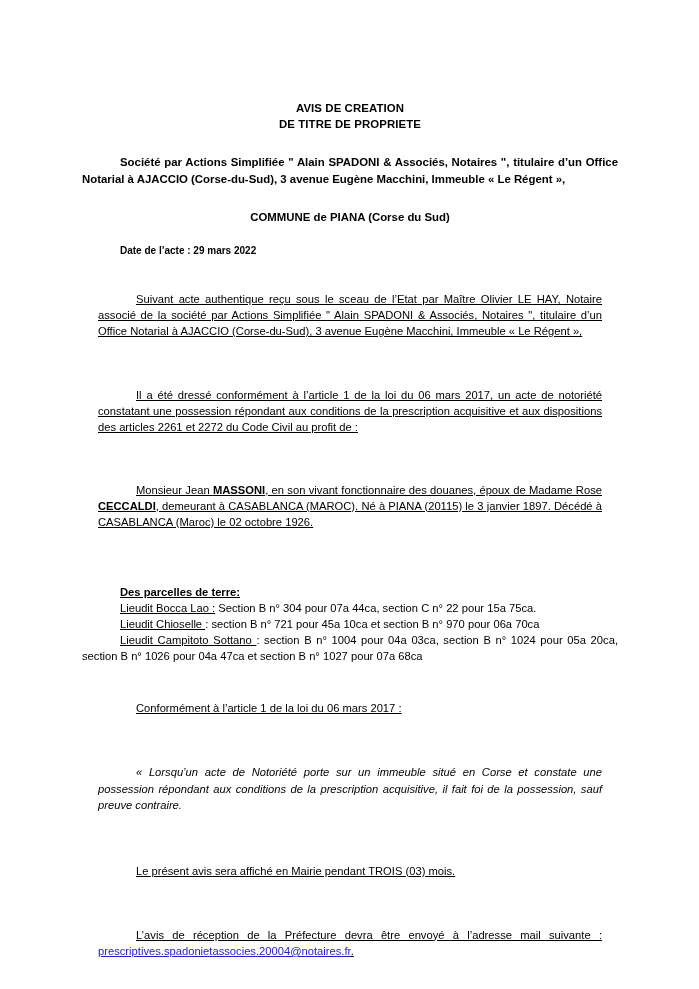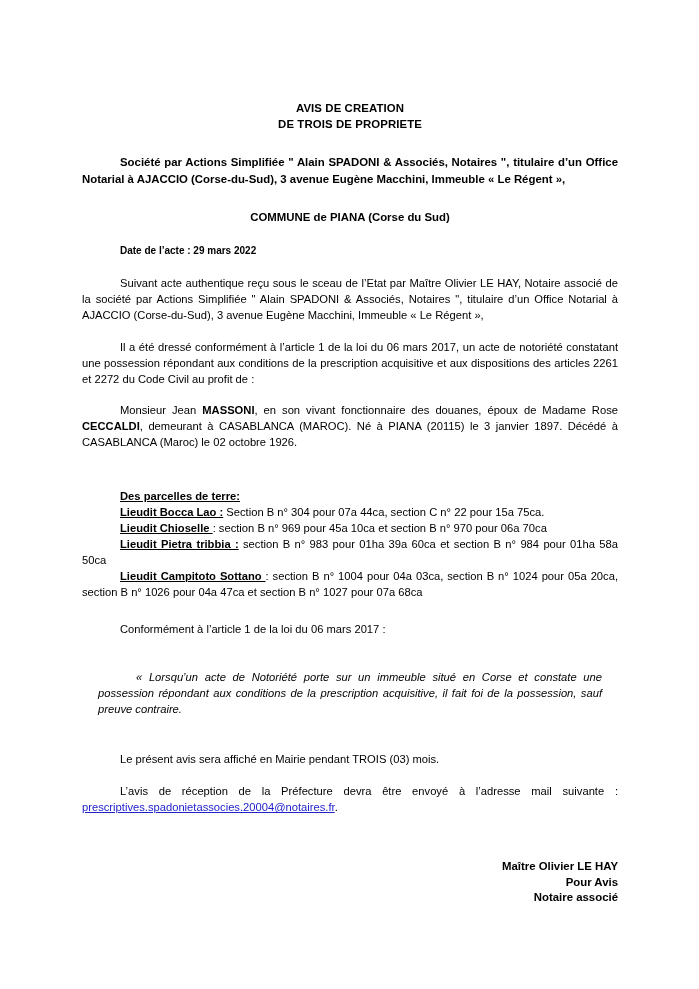--- a/index.html
+++ b/index.html
@@ -58,24 +58,25 @@
     font-weight: bold;
     font-size: 11.4px;
     line-height: 16.4px;
     text-align: justify;
     text-indent: 38px;
     hyphens: none;
   }
 
   
   p.para {
-    margin: 0;
+    margin: 16px;
     text-align: justify;
     text-indent: 38px;
     hyphens: none;
+    text-decoration: underline;
   }
   .quote {
     font-style: italic;
     margin: 16px;
     text-align: justify;
     text-indent: 38px;
   }
 
   
   .parcels { }
@@ -85,21 +86,21 @@
     text-indent: 38px;
     display: block;
     margin-top: 24px;
   }
   .parcel-row {
     text-align: justify;
     text-indent: 38px;
     hyphens: none;
   }
   .parcel-label {
-    font-weight: bold;
+    font-weight: normal;
     text-decoration: underline;
   }
   .sp-14 { height: 14px; }
   .sp-16 { height: 16px; }
   .sp-18 { height: 18px; }
   .sp-20 { height: 20px; }
   .sp-22 { height: 22px; }
   .sp-44 { height: 44px; }
 
   
@@ -118,21 +119,21 @@
   .signature span { display: block; }
 </style>
 </head>
 <body>
 
 <div class="page">
   <div class="doc-body">
 
     <div class="title-block">
       <span class="title-line">AVIS DE CREATION</span>
-      <span class="title-line">DE TROIS DE PROPRIETE</span>
+      <span class="title-line">DE TITRE DE PROPRIETE</span>
     </div>
 
     <div class="sp-22"></div>
 
     <div class="lead-bold">Société par Actions Simplifiée " Alain SPADONI &amp; Associés, Notaires ", titulaire d’un Office Notarial à AJACCIO (Corse-du-Sud), 3 avenue Eugène Macchini, Immeuble « Le Régent »,</div>
 
     <div class="sp-22"></div>
 
     <div class="center-bold">COMMUNE de PIANA (Corse du Sud)</div>
 
@@ -153,23 +154,22 @@
     <p class="para"><span>Monsieur Jean </span><b>MASSONI</b><span>, en son vivant fonctionnaire des douanes, époux de Madame Rose </span><b>CECCALDI</b><span>, demeurant à CASABLANCA (MAROC). Né à PIANA (20115) le 3 janvier 1897. Décédé à CASABLANCA (Maroc) le 02 octobre 1926.</span></p>
 
     <div class="sp-14"></div>
 
     <div class="parcels">
       <span class="parcels-heading">Des parcelles de terre:</span>
 
       <div class="parcel-row"><span class="parcel-label">Lieudit Bocca Lao :</span><span> Section B n° 304 pour 07a 44ca, section C n° 22 pour 15a 75ca.</span></div>
 
 
-      <div class="parcel-row"><span class="parcel-label">Lieudit Chioselle </span><span>: section B n° 969 pour 45a 10ca et section B n° 970 pour 06a 70ca</span></div>
+      <div class="parcel-row"><span class="parcel-label">Lieudit Chioselle </span><span>: section B n° 721 pour 45a 10ca et section B n° 970 pour 06a 70ca</span></div>
 
-      <div class="parcel-row"><span class="parcel-label">Lieudit Pietra tribbia :</span><span> section B n° 983 pour 01ha 39a 60ca et section B n° 984 pour 01ha 58a 50ca</span></div>
 
       <div class="parcel-row"><span class="parcel-label">Lieudit Campitoto Sottano </span><span>: section B n° 1004 pour 04a 03ca, section B n° 1024 pour 05a 20ca, section B n° 1026 pour 04a 47ca et section B n° 1027 pour 07a 68ca</span></div>
 
     </div>
 
     <div class="sp-20"></div>
 
     <p class="para">Conformément à l’article 1 de la loi du 06 mars 2017 :</p>
 
     <div class="sp-16"></div>

